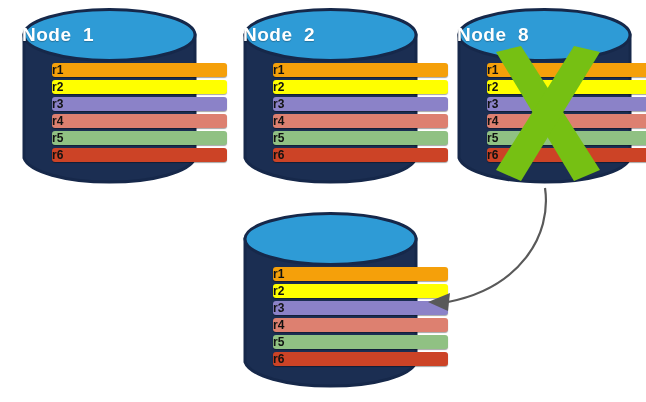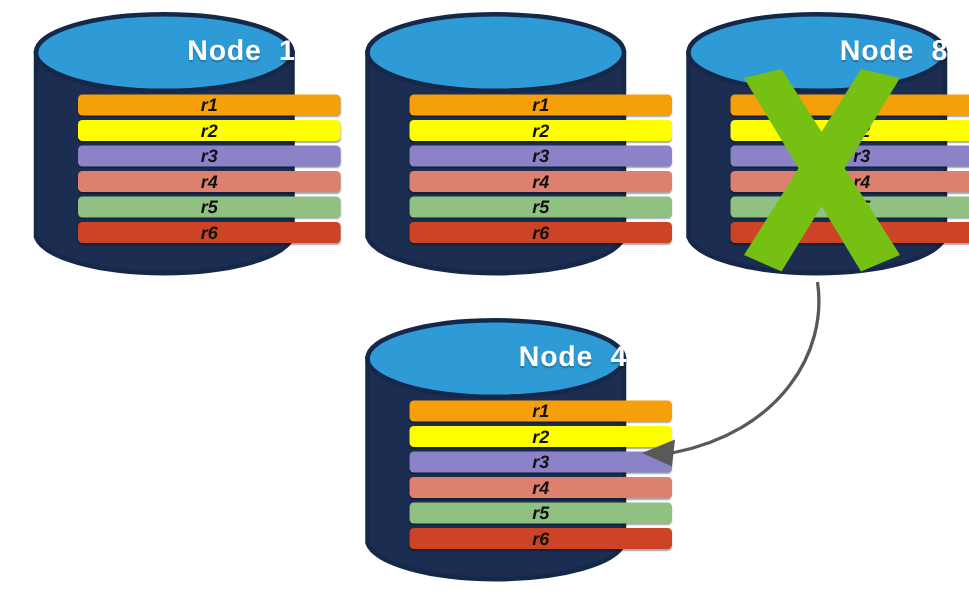--- a/index.html
+++ b/index.html
@@ -23,21 +23,21 @@
   .node-svg {
     position: absolute;
     left: 0;
     top: 0;
     overflow: visible;
   }
   .node-title {
     position: absolute;
     left: 0;
     width: 100%;
-    text-align: right;
+    text-align: left;
     color: #ffffff;
     font-weight: bold;
     font-size: 19px;
     letter-spacing: 0.5px;
     text-shadow: 0 1px 1px rgba(0,0,0,0.25);
     white-space: pre;
     pointer-events: none;
   }
   .rows {
     position: absolute;
@@ -47,23 +47,22 @@
     flex-direction: column;
   }
   .row {
     height: 14px;
     margin-bottom: 3px;
     border-radius: 3px;
     color: #111111;
     font-weight: bold;
     font-size: 12px;
     line-height: 14px;
-    text-align: center;
+    text-align: left;
     box-shadow: 0 1px 1px rgba(0,0,0,0.35);
-    font-style: italic;
   }
   .row:last-child { margin-bottom: 0; }
 
   
   .x-mark {
     position: absolute;
     pointer-events: none;
   }
 
   
@@ -95,20 +94,21 @@
       <div class="row" style="background:#90C183;">r5</div>
       <div class="row" style="background:#CC4326;">r6</div>
     </div>
   </div>
 
   <div class="node" style="left:243px; top:8px; width:175px; height:180px;">
     <svg class="node-svg" width="175" height="180" viewBox="0 0 175 180">
       <path d="M2,27 L2,150 A86,27 0 0 0 173,150 L173,27 Z" fill="#1B2E52" stroke="#16284A" stroke-width="3"></path>
       <ellipse cx="87.5" cy="27" rx="85.5" ry="25.5" fill="#2E9BD6" stroke="#16284A" stroke-width="3"></ellipse>
     </svg>
+    <div class="node-title" style="top:16px;">Node  2</div>
     <div class="rows" style="top:55px; padding:0 30px;">
       <div class="row" style="background:#F5A00A;">r1</div>
       <div class="row" style="background:#FFFF00;">r2</div>
       <div class="row" style="background:#8B82C8;">r3</div>
       <div class="row" style="background:#DD8070;">r4</div>
       <div class="row" style="background:#90C183;">r5</div>
       <div class="row" style="background:#CC4326;">r6</div>
     </div>
   </div>
 
@@ -131,21 +131,20 @@
   <svg class="x-mark" style="left:488px; top:44px;" width="120" height="145" viewBox="0 0 120 145">
     <polygon points="8,8 33,2 112,126 86,137" fill="#76C013"></polygon>
     <polygon points="112,8 86,2 8,126 33,137" fill="#76C013"></polygon>
   </svg>
 
   <div class="node" style="left:243px; top:212px; width:175px; height:180px;">
     <svg class="node-svg" width="175" height="180" viewBox="0 0 175 180">
       <path d="M2,27 L2,150 A86,27 0 0 0 173,150 L173,27 Z" fill="#1B2E52" stroke="#16284A" stroke-width="3"></path>
       <ellipse cx="87.5" cy="27" rx="85.5" ry="25.5" fill="#2E9BD6" stroke="#16284A" stroke-width="3"></ellipse>
     </svg>
-    <div class="node-title" style="top:16px;">Node  4</div>
     <div class="rows" style="top:55px; padding:0 30px;">
       <div class="row" style="background:#F5A00A;">r1</div>
       <div class="row" style="background:#FFFF00;">r2</div>
       <div class="row" style="background:#8B82C8;">r3</div>
       <div class="row" style="background:#DD8070;">r4</div>
       <div class="row" style="background:#90C183;">r5</div>
       <div class="row" style="background:#CC4326;">r6</div>
     </div>
   </div>
 

